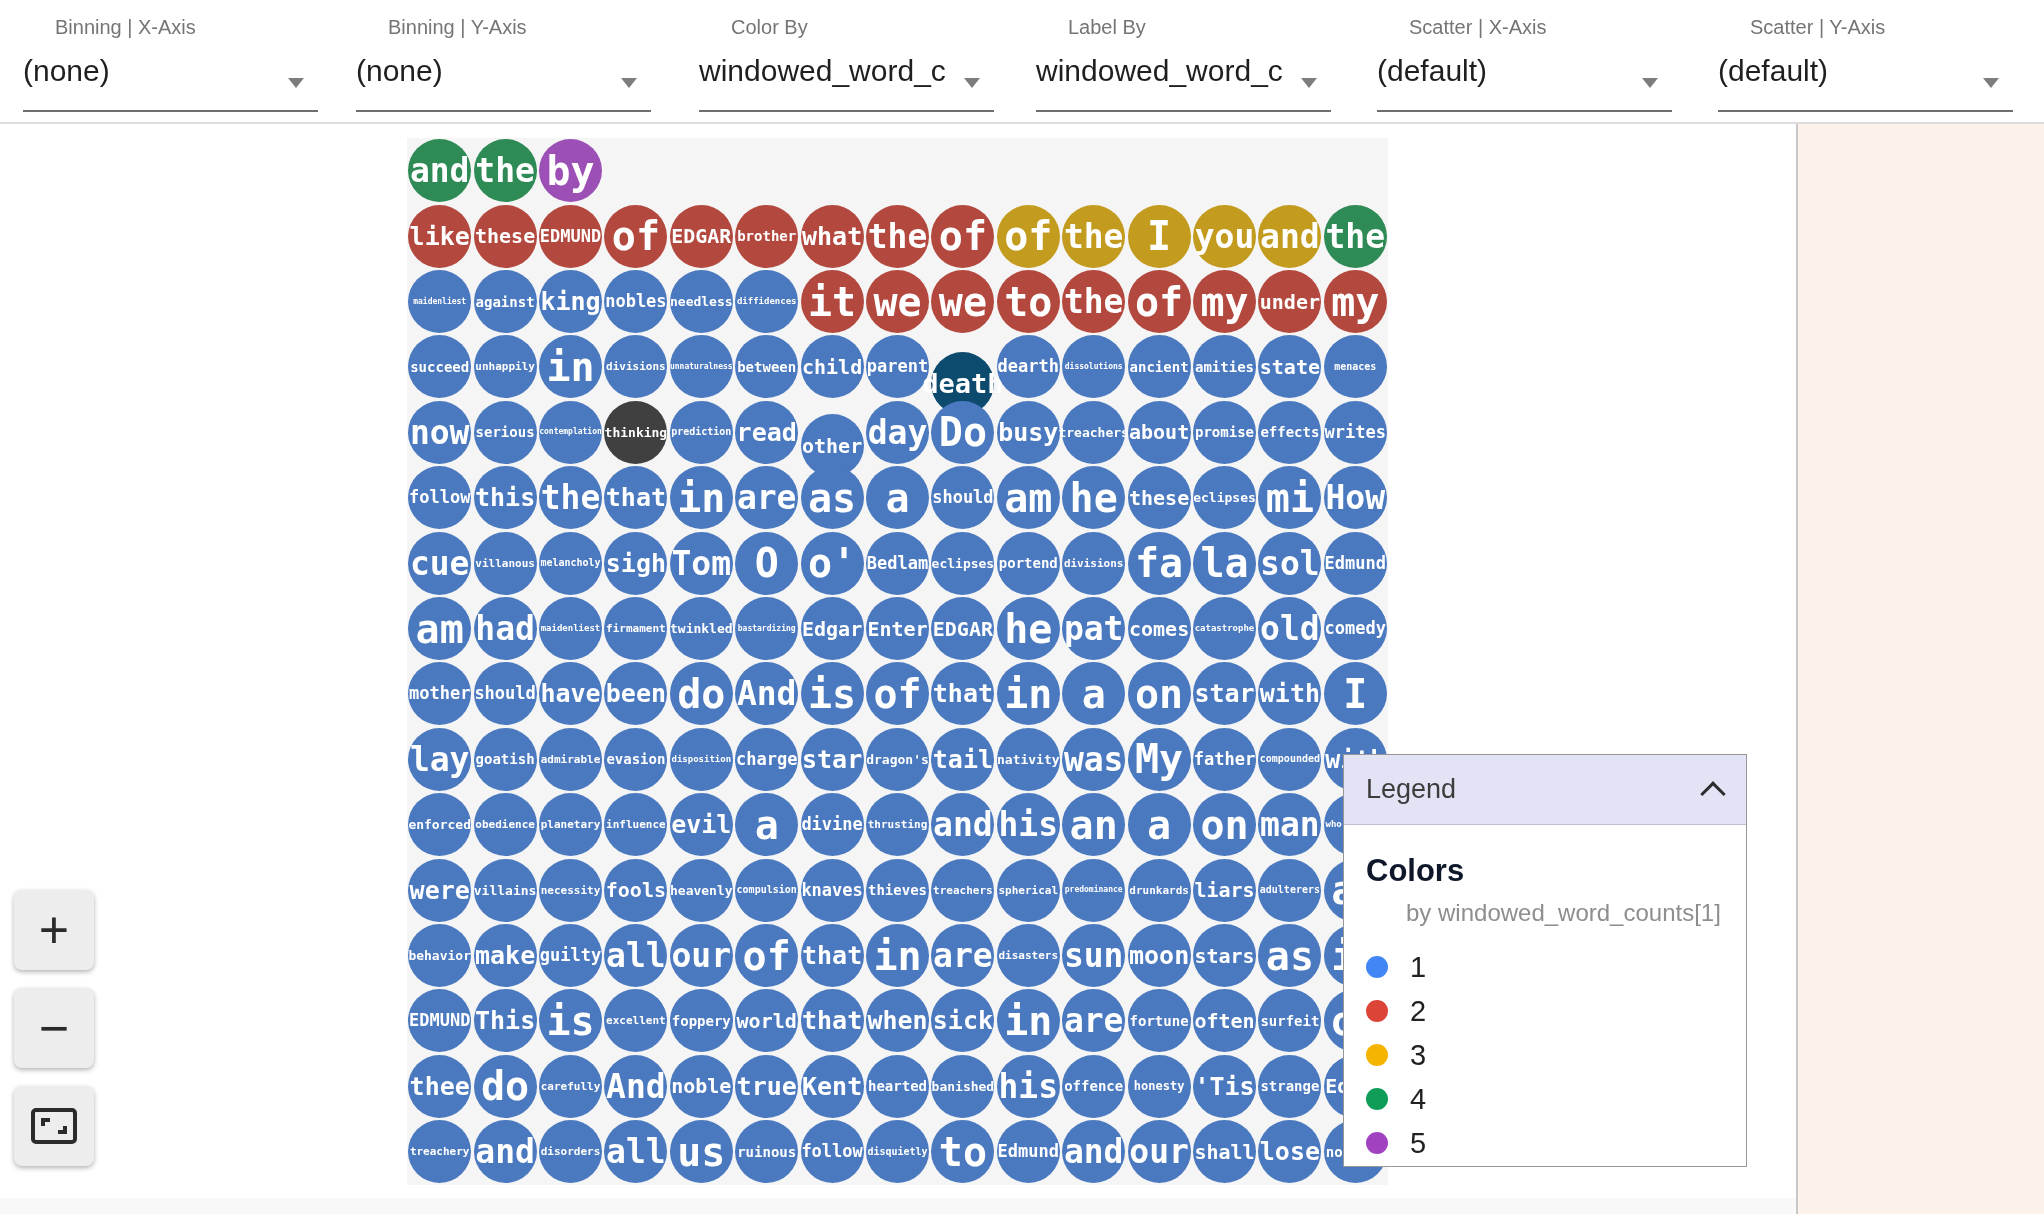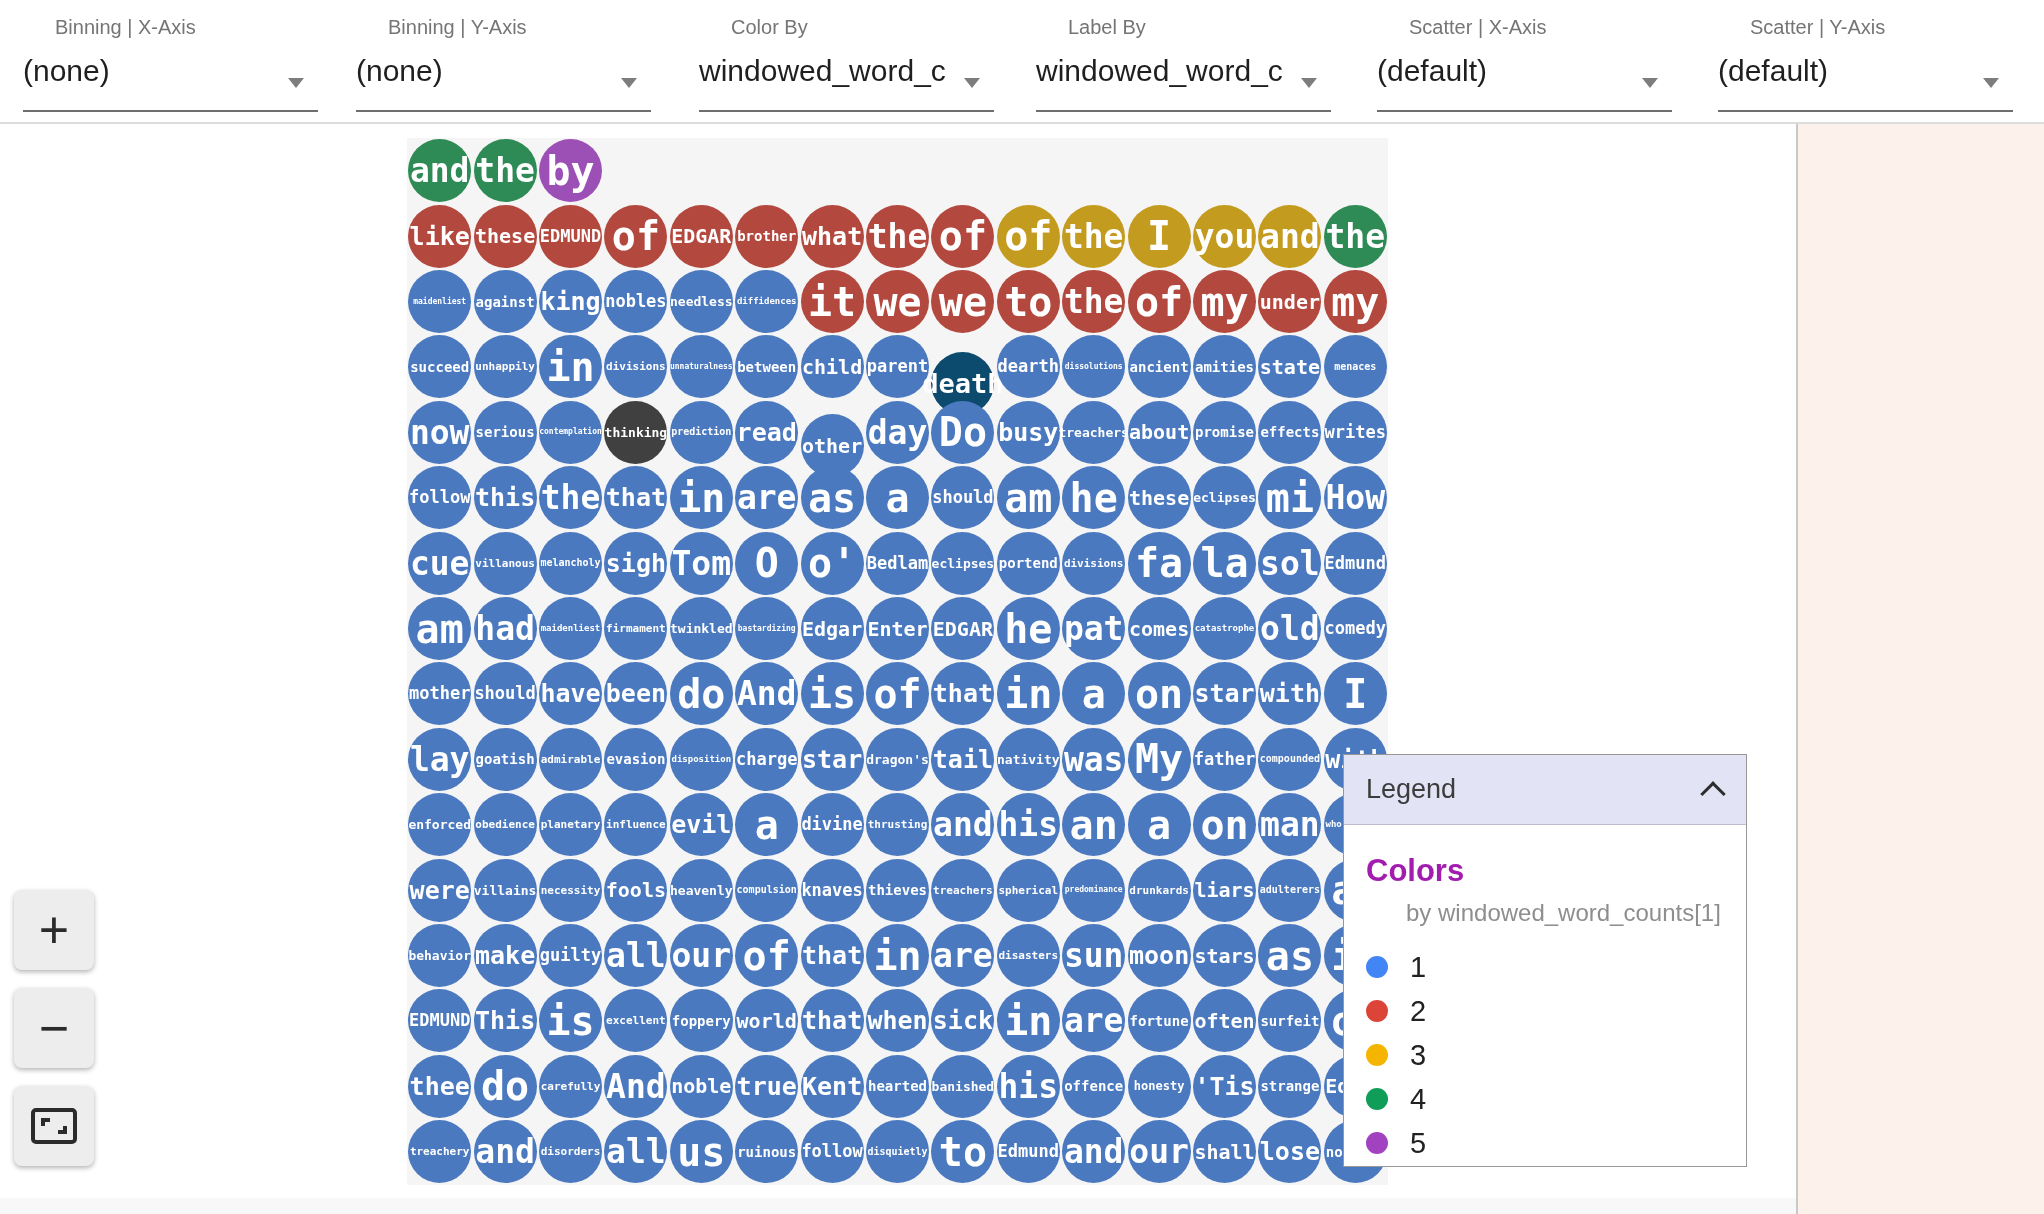--- a/index.html
+++ b/index.html
@@ -29,21 +29,21 @@
   
   .legend{position:absolute;left:1343px;top:754px;width:404px;height:413px;
           background:#fff;border:1px solid #979797;box-sizing:border-box;z-index:5;}
   .legend-header{height:70px;background:#e3e3f6;border-bottom:1px solid #bdbdcf;
                  display:flex;align-items:center;justify-content:space-between;
                  padding:0 24px 0 22px;box-sizing:border-box;cursor:pointer;}
   .legend-title{font-size:27px;color:#3c3c3c;}
   .chev{width:15px;height:15px;border-left:3px solid #2d2d2d;border-top:3px solid #2d2d2d;
         transform:rotate(45deg);margin-top:8px;}
   .legend-body{padding:28px 0 0 22px;}
-  .legend-colors-title{font-size:31px;font-weight:bold;color:#a21caf;}
+  .legend-colors-title{font-size:31px;font-weight:bold;color:#0f172a;}
   .legend-by{font-size:24px;color:#8e8e8e;margin:10px 0 18px 40px;}
   .legend-item{display:flex;align-items:center;height:44px;}
   .legend-dot{width:22px;height:22px;border-radius:50%;margin-right:22px;flex:none;}
   .legend-item-label{font-size:29px;color:#212121;}
 
   
   .zbtn{position:absolute;left:14px;width:80px;height:80px;background:#ededed;border:none;
         border-radius:8px;box-shadow:0 2px 5px rgba(0,0,0,.3);cursor:pointer;
         display:flex;align-items:center;justify-content:center;
         font-family:"Liberation Sans",sans-serif;color:#2b2b2b;padding:0;}

